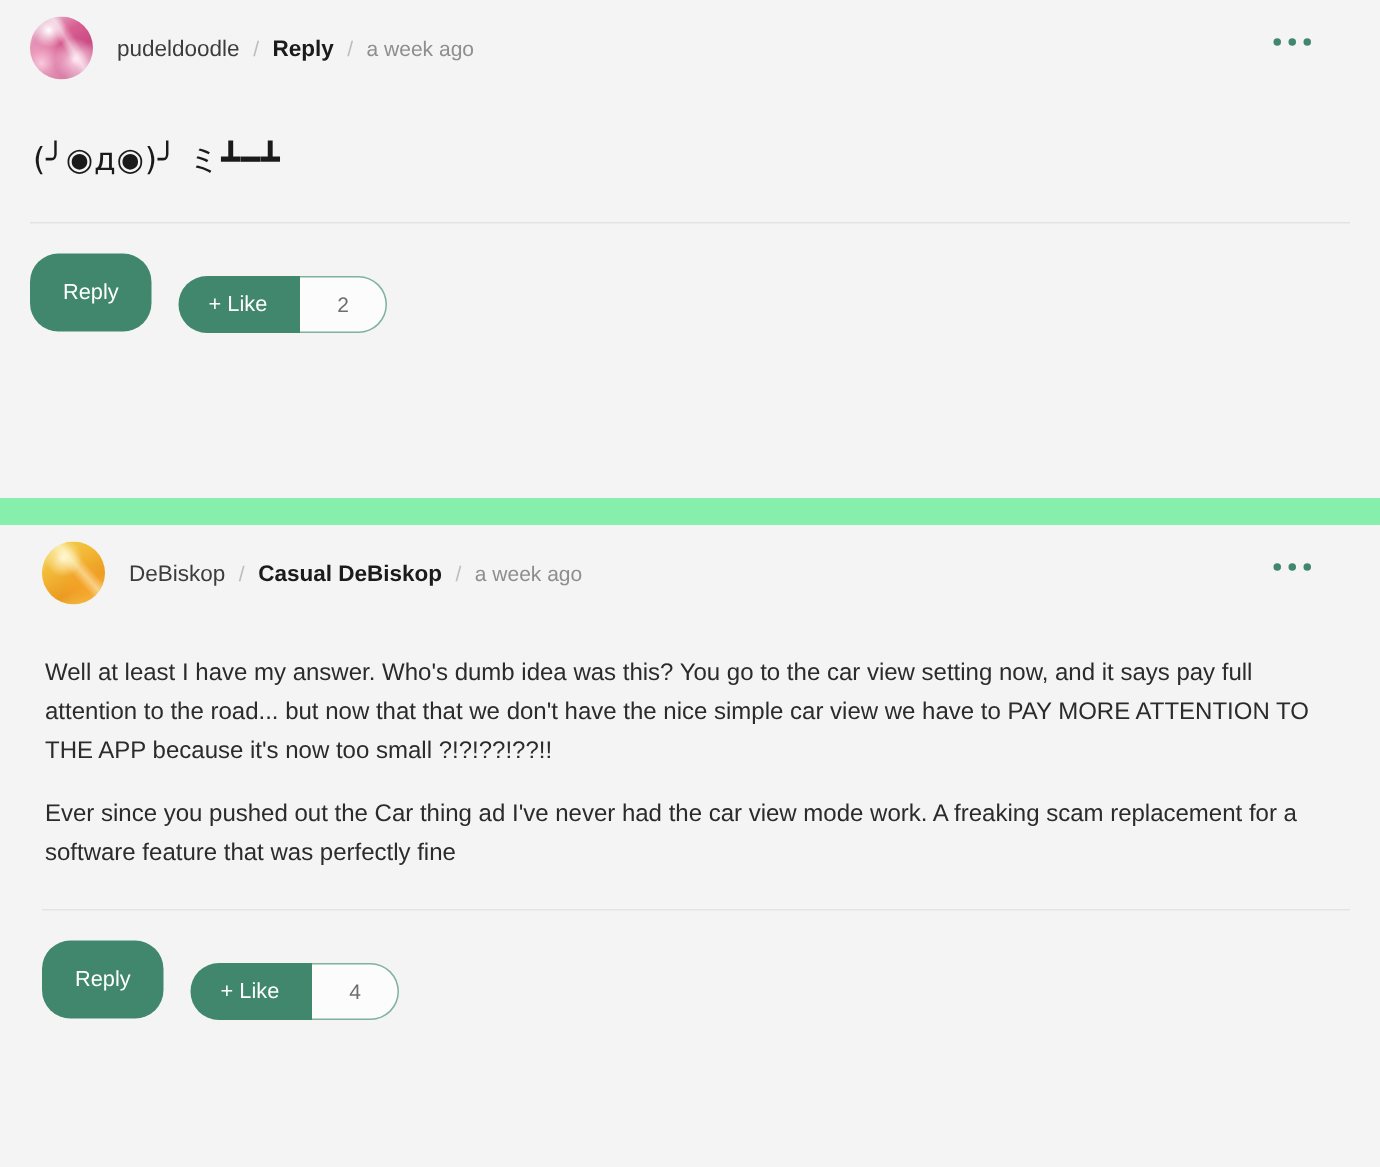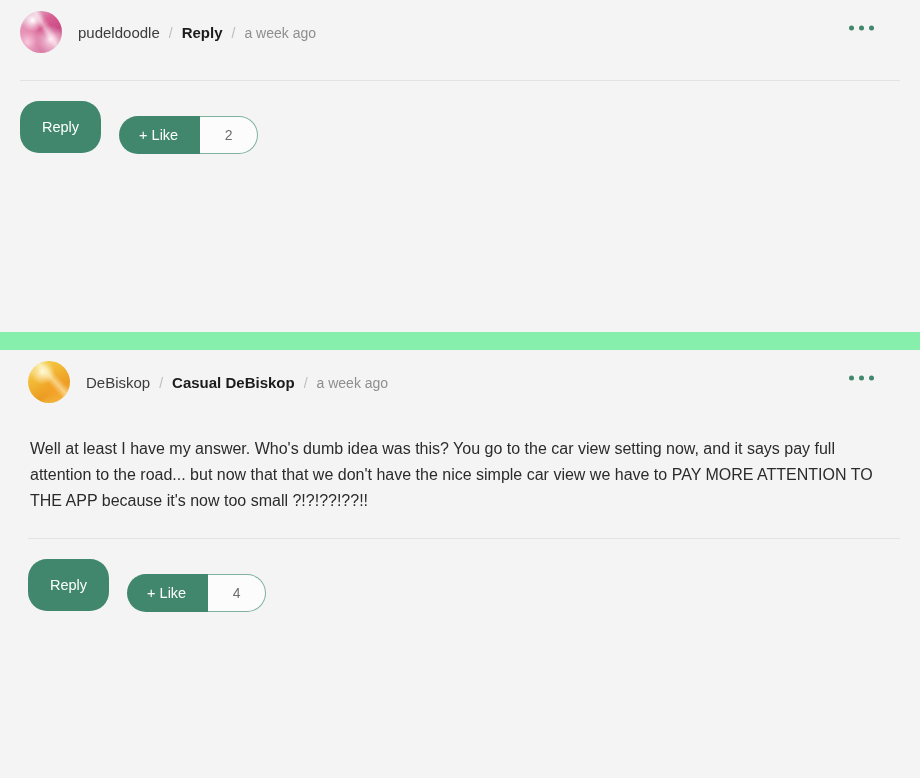--- a/index.html
+++ b/index.html
@@ -242,20 +242,23 @@
         <span class="meta-time">a week ago</span>
       </div>
 
       <div class="more-btn">
         <span></span>
         <span></span>
         <span></span>
       </div>
     </div>
 
+    <div class="post-body">
+      <div class="kaomoji">(╯◉д◉)╯ ミ┻━┻</div>
+    </div>
 
     <div class="divider"></div>
 
     <div class="actions">
       <button class="btn-reply">Reply</button>
       <div class="like-group">
         <button class="btn-like">+ Like</button>
         <div class="like-count">2</div>
       </div>
     </div>
@@ -276,20 +279,21 @@
 
       <div class="more-btn">
         <span></span>
         <span></span>
         <span></span>
       </div>
     </div>
 
     <div class="post-body" style="padding-top:30px;">
       <p class="para">Well at least I have my answer. Who's dumb idea was this? You go to the car view setting now, and it says pay full attention to the road... but now that that we don't have the nice simple car view we have to PAY MORE ATTENTION TO THE APP because it's now too small ?!?!??!??!!</p>
+      <p class="para">Ever since you pushed out the Car thing ad I've never had the car view mode work. A freaking scam replacement for a software feature that was perfectly fine</p>
     </div>
 
     <div class="divider"></div>
 
     <div class="actions">
       <button class="btn-reply">Reply</button>
       <div class="like-group">
         <button class="btn-like">+ Like</button>
         <div class="like-count">4</div>
       </div>

